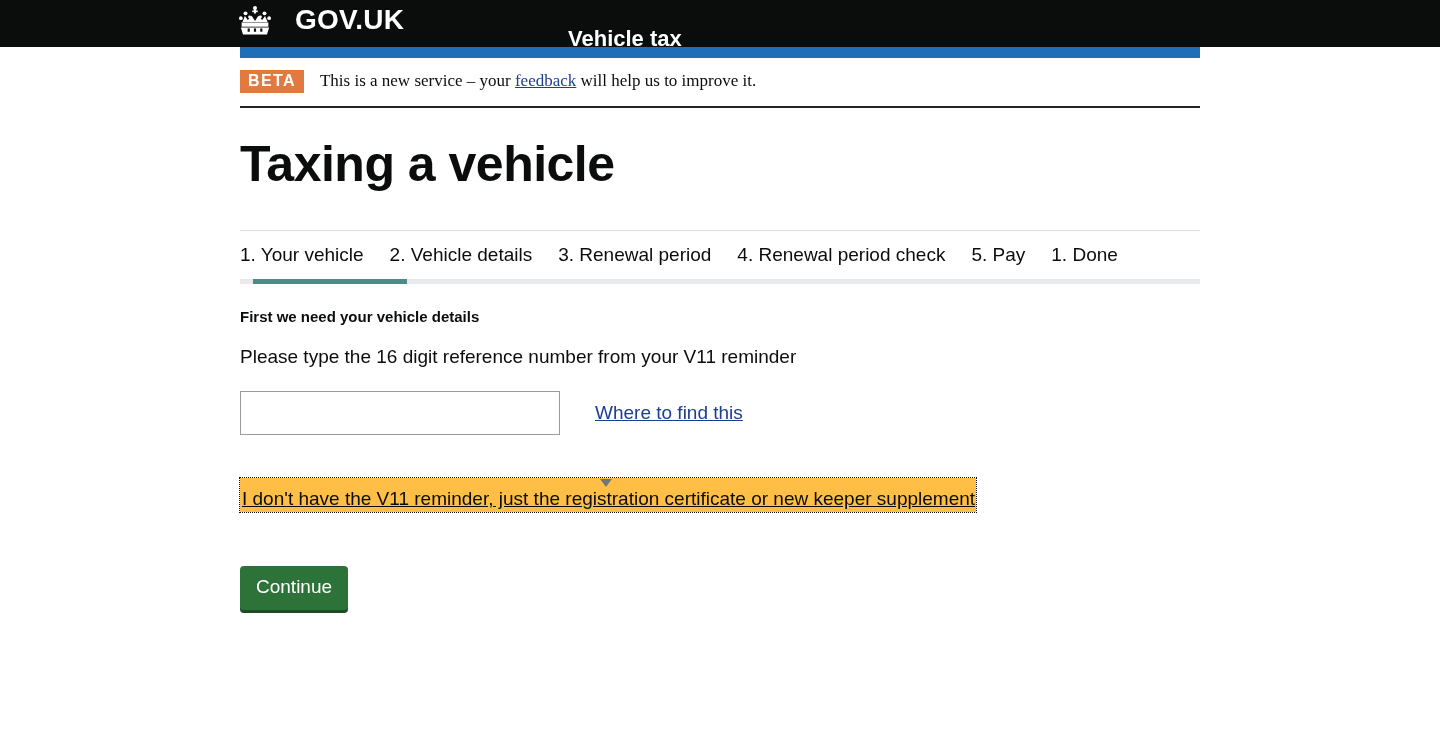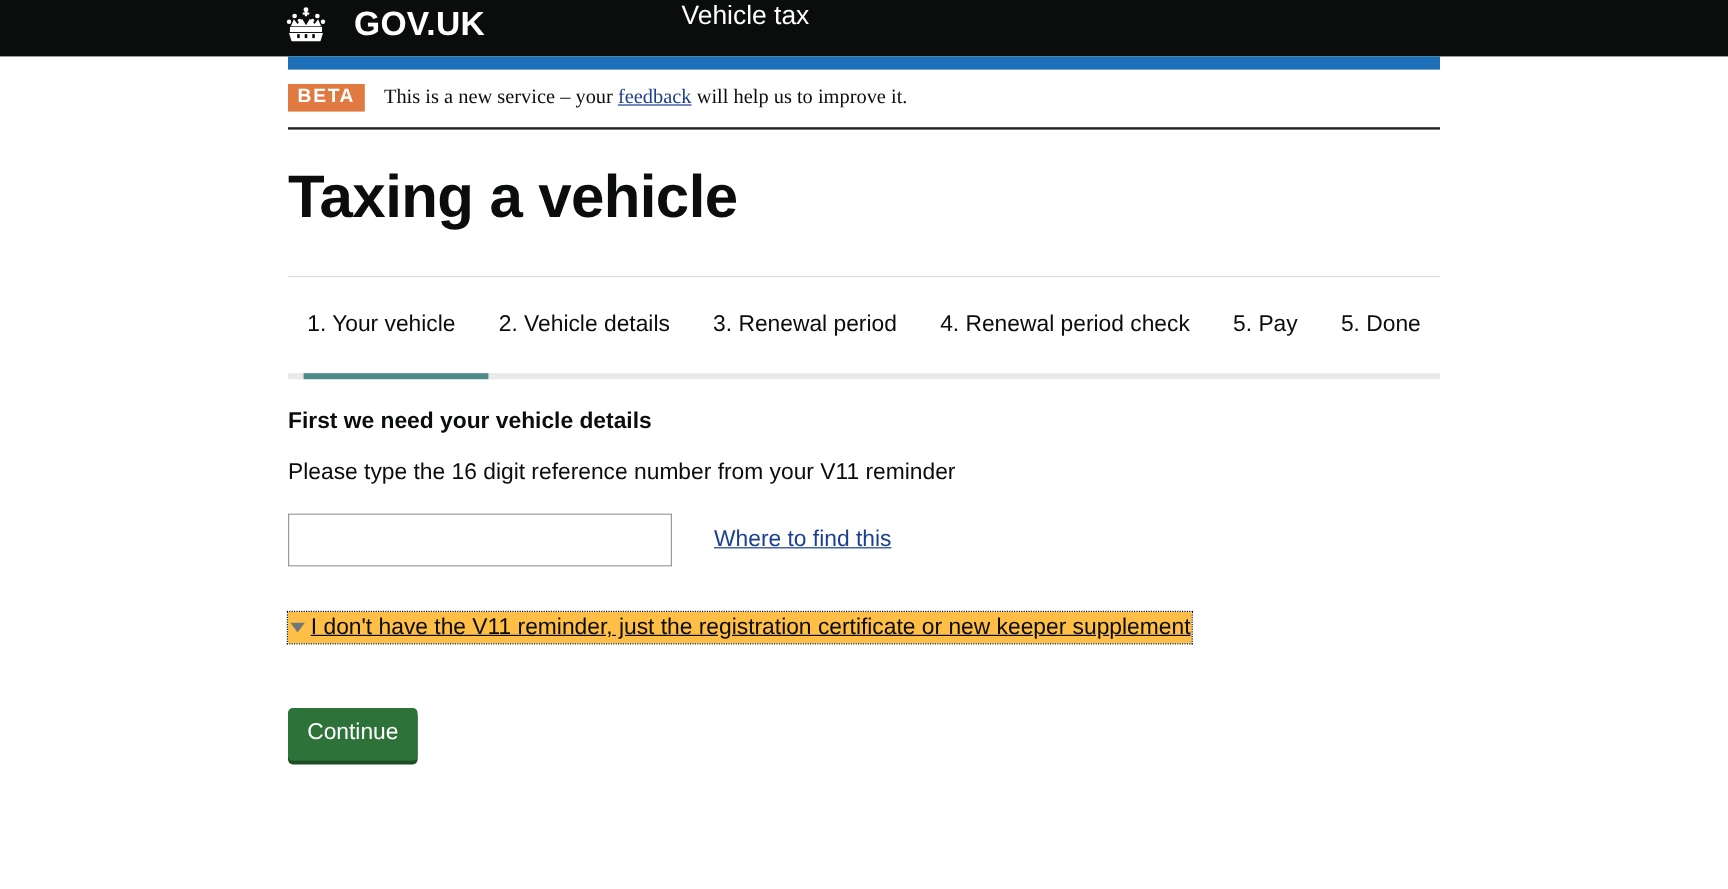--- a/index.html
+++ b/index.html
@@ -48,24 +48,24 @@
     color: #ffffff;
     font-size: 28px;
     font-weight: bold;
     letter-spacing: 0.2px;
     line-height: 1;
     padding-bottom: 2px;
   }
   .service-name {
     position: absolute;
     left: 568px;
-    top: 0;
+    top: 26px;
     color: #ffffff;
     font-size: 22px;
-    font-weight: normal;
+    font-weight: bold;
     text-decoration: none;
     line-height: 1.2;
   }
 
   
   .container {
     position: absolute;
     left: 240px;
     top: 47px;
     width: 960px;
@@ -119,24 +119,23 @@
 
   
   .steps-wrap {
     margin-top: 38px;
     border-top: 1px solid #dee0e2;
     padding-top: 0;
   }
   .steps {
     display: flex;
     list-style: none;
-    margin: 16px;
+    margin: 0;
     padding: 13px 0 12px 0;
     gap: 26px;
-    justify-content: space-between;
   }
   .steps li {
     font-size: 19px;
     color: #0b0c0c;
     line-height: 1.2;
     white-space: nowrap;
   }
   .progress-track {
     position: relative;
     height: 5px;
@@ -148,21 +147,21 @@
     left: 13px;
     top: 0;
     height: 5px;
     background: #4d8b86;
   }
 
   
   .form-area { margin-top: 24px; }
 
   h2.form-heading {
-    font-size: 19px;
+    font-size: 15px;
     font-weight: bold;
     color: #0b0c0c;
     margin: 0;
     line-height: 1.25;
   }
   .form-hint {
     font-size: 19px;
     color: #0b0c0c;
     margin: 18px 0 0 0;
     line-height: 1.3;
@@ -196,20 +195,21 @@
   .details-block { margin-top: 38px; }
   .details-summary {
     display: inline-flex;
     align-items: center;
     background: #ffbf47;
     outline: 1px dotted #0b0c0c;
     outline-offset: 0px;
     padding: 1px 1px 1px 2px;
     cursor: pointer;
     line-height: 1.25;
+    flex-direction: column;
   }
   .summary-marker {
     width: 0;
     height: 0;
     border-left: 6px solid transparent;
     border-right: 6px solid transparent;
     border-top: 8px solid #6f777b;
     margin-right: 5px;
     flex: none;
   }
@@ -308,21 +308,21 @@
 
   <h1 class="page-title">Taxing a vehicle</h1>
 
   <div class="steps-wrap">
     <ul class="steps">
       <li>1. Your vehicle</li>
       <li>2. Vehicle details</li>
       <li>3. Renewal period</li>
       <li>4. Renewal period check</li>
       <li>5. Pay</li>
-      <li>5. Done</li>
+      <li>1. Done</li>
     </ul>
     <div class="progress-track" style="background: rgb(232, 233, 234);">
       <div class="progress-fill" style="width: 153.6px; background: rgb(77, 139, 134);"></div>
     </div>
   </div>
 
   <div class="form-area">
 
     <h2 class="form-heading">First we need your vehicle details</h2>
     <p class="form-hint">Please type the 16 digit reference number from your V11 reminder</p>

